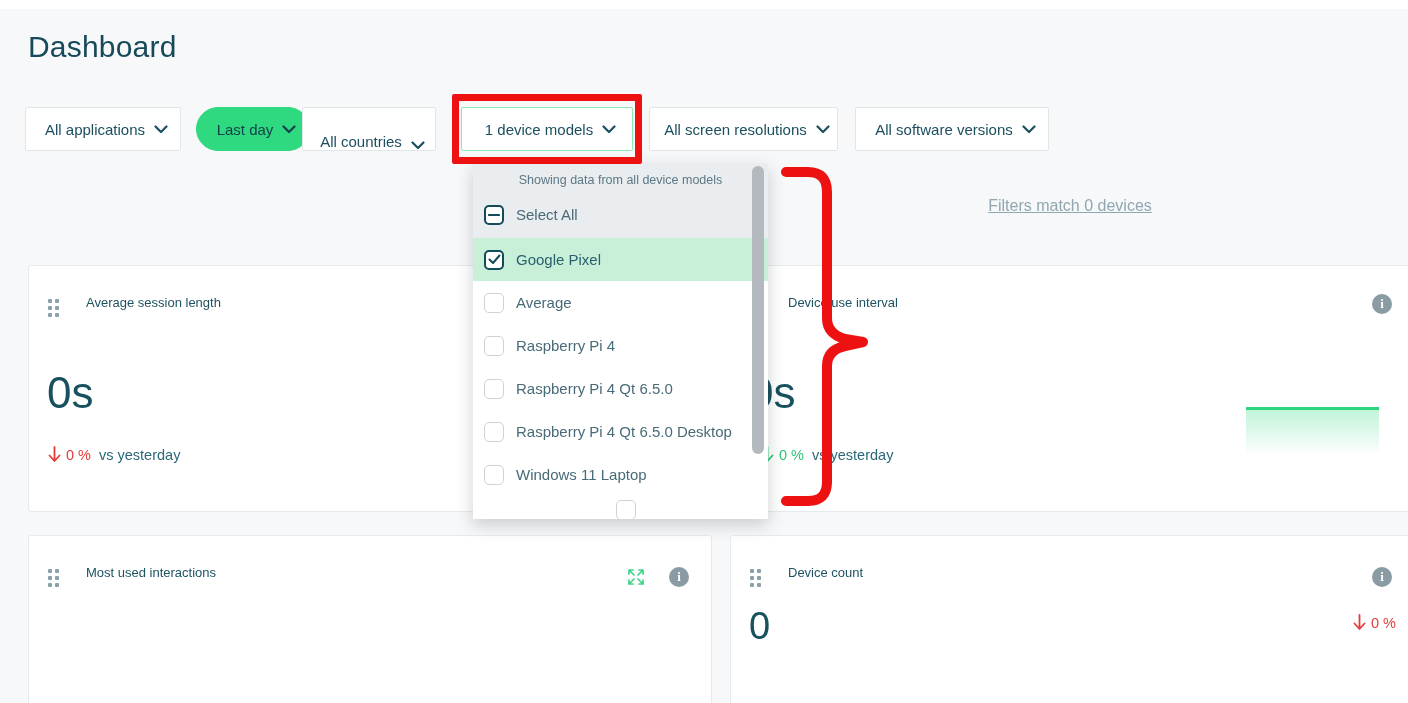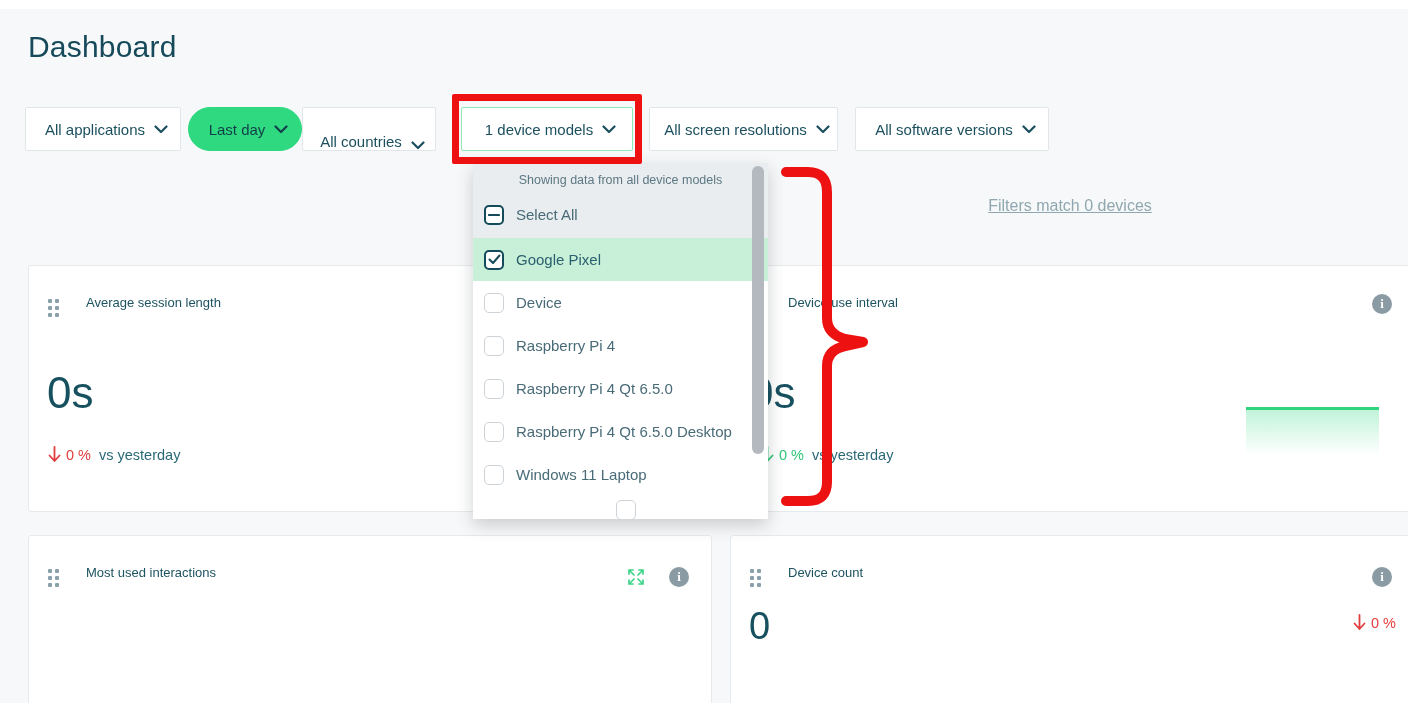--- a/index.html
+++ b/index.html
@@ -129,21 +129,21 @@
 <div class="top-strip"></div>
 
 <h1 class="page-title">Dashboard</h1>
 
 <button class="filter-btn" style="left:25px;width:156px;">
   <span>All applications</span>
   <svg width="14" height="9" viewBox="0 0 14 9">
       <polyline points="1.5,1.5 7,7 12.5,1.5" fill="none" stroke="#1b4f5e" stroke-width="2.2" stroke-linecap="round" stroke-linejoin="round"></polyline>
     </svg>
 </button>
-<button class="filter-btn green" style="left:188px;width:114px;border-radius:22px;">
+<button class="filter-btn green" style="left:196px;width:114px;border-radius:22px;">
   <span>Last day</span>
   <svg width="14" height="9" viewBox="0 0 14 9">
       <polyline points="1.5,1.5 7,7 12.5,1.5" fill="none" stroke="#123f49" stroke-width="2.2" stroke-linecap="round" stroke-linejoin="round"></polyline>
     </svg>
 </button>
 <button class="filter-btn" style="left:302px;width:134px;align-items:flex-end;">
   <span>All countries</span>
   <svg width="14" height="9" viewBox="0 0 14 9">
       <polyline points="1.5,1.5 7,7 12.5,1.5" fill="none" stroke="#1b4f5e" stroke-width="2.2" stroke-linecap="round" stroke-linejoin="round"></polyline>
     </svg>
@@ -255,21 +255,21 @@
   <div class="dd-row selected" style="top:75px;">
     <span class="cb state-on">
       <svg width="13" height="11" viewBox="0 0 13 11">
           <polyline points="1.5,5.5 5,9 11.5,1.5" fill="none" stroke="#134b5a" stroke-width="2" stroke-linecap="round" stroke-linejoin="round"></polyline>
         </svg>
     </span>
     <span>Google Pixel</span>
   </div>
   <div class="dd-row" style="top:118px;">
     <span class="cb"></span>
-    <span>Device</span>
+    <span>Average</span>
   </div>
   <div class="dd-row" style="top:161px;">
     <span class="cb"></span>
     <span>Raspberry Pi 4</span>
   </div>
   <div class="dd-row" style="top:204px;">
     <span class="cb"></span>
     <span>Raspberry Pi 4 Qt 6.5.0</span>
   </div>
   <div class="dd-row" style="top:247px;">

